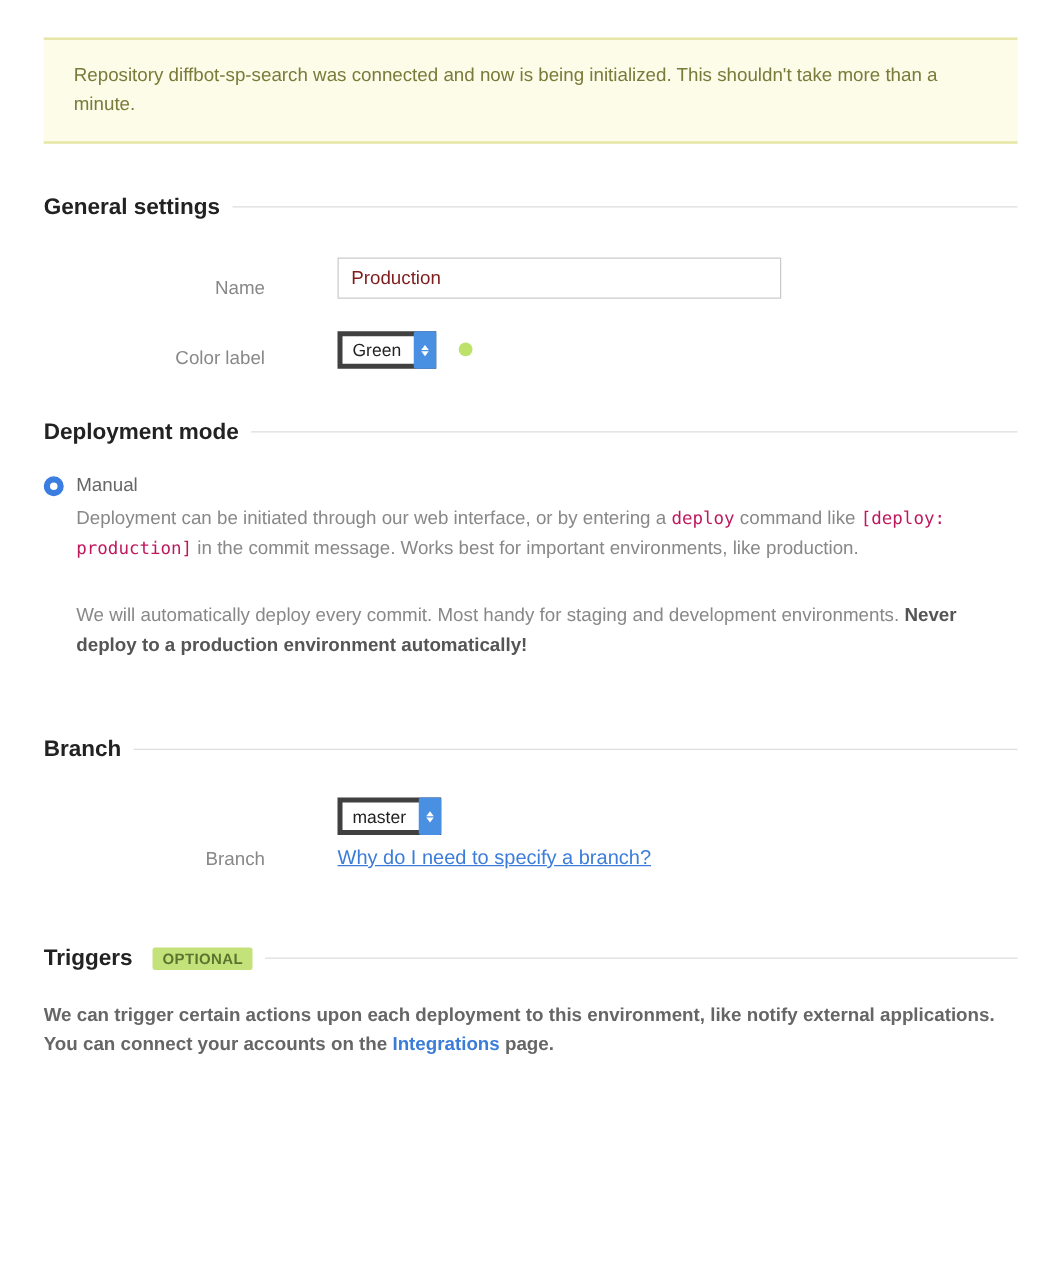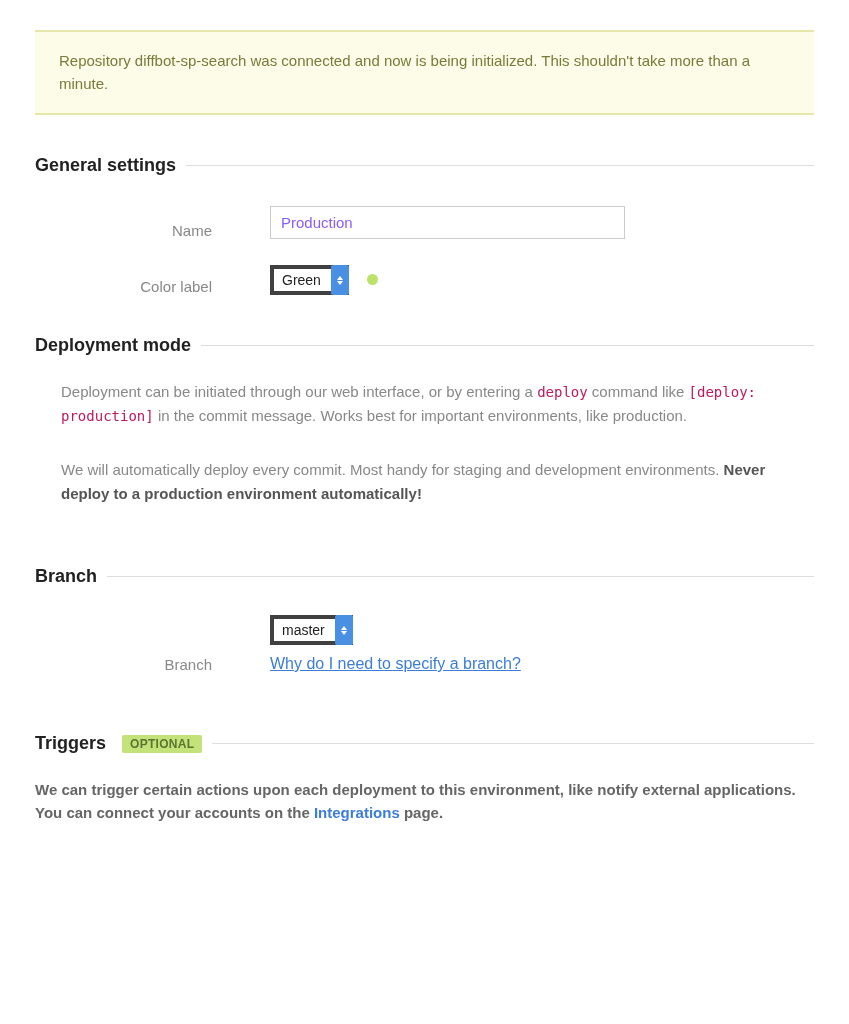--- a/index.html
+++ b/index.html
@@ -60,21 +60,21 @@
       color: #888;
       font-size: 15px;
       padding-top: 6px;
     }
     .form-field { flex: 1; }
     .text-input {
       border: 1px solid #ccc;
       padding: 7px 10px;
       font-size: 15px;
       width: 355px;
-      color: #8b5cf6;
+      color: #7f1d1d;
       background: #fff;
     }
     .help-text {
       color: #999;
       font-size: 14px;
       margin-top: 10px;
     }
     .link {
       color: #3b7dd8;
       text-decoration: underline;
@@ -217,20 +217,24 @@
     <span class="color-dot" style="background:#bde26a;"></span>
   </div>
 </div>
 
 <div class="section-header section-gap-sm">
   <h2>Deployment mode</h2>
   <div class="line"></div>
 </div>
 
 <div style="margin-top:24px;">
+  <div class="radio-row">
+    <span class="radio checked"></span>
+    <span class="radio-label">Manual</span>
+  </div>
   <div class="radio-desc">
     <span>Deployment can be initiated through our web interface, or by entering a </span><code>deploy</code><span> command like </span><code>[deploy: production]</code><span> in the commit message. Works best for important environments, like production.</span>
   </div>
 
   <div class="radio-desc">
     <span>We will automatically deploy every commit. Most handy for staging and development environments. </span><strong>Never deploy to a production environment automatically!</strong>
   </div>
 </div>
 
 <div class="section-header section-gap">

